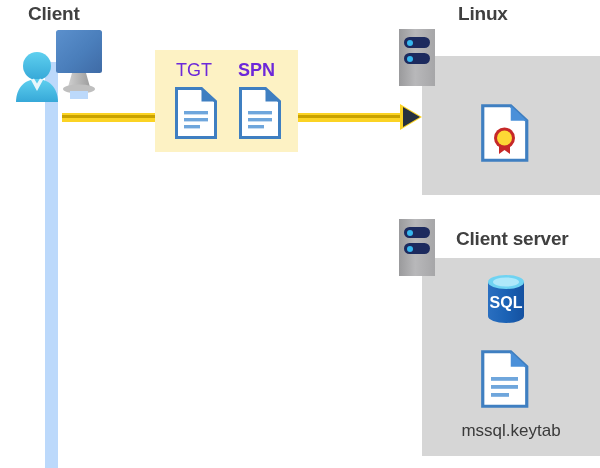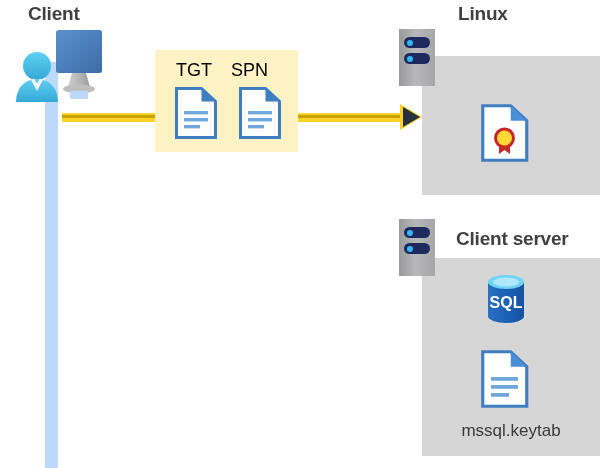--- a/index.html
+++ b/index.html
@@ -50,25 +50,25 @@
     left: 155px;
     top: 50px;
     width: 143px;
     height: 102px;
     background: #fdf2c4;
   }
   .token-label {
     position: absolute;
     top: 10px;
     font-size: 18px;
-    color: #000000;
+    color: #6d28d9;
     font-family: "Liberation Sans", sans-serif;
   }
   #tgt-label { left: 21px; }
-  #spn-label { left: 76px; }
+  #spn-label { left: 83px; font-weight: bold; }
 
   
   .flow-line {
     height: 9px;
     background: linear-gradient(
       to bottom,
       #fbd324 0px, #fbd324 2px,
       #c9a200 2px, #c9a200 5px,
       #fbd324 5px, #fbd324 9px);
   }

